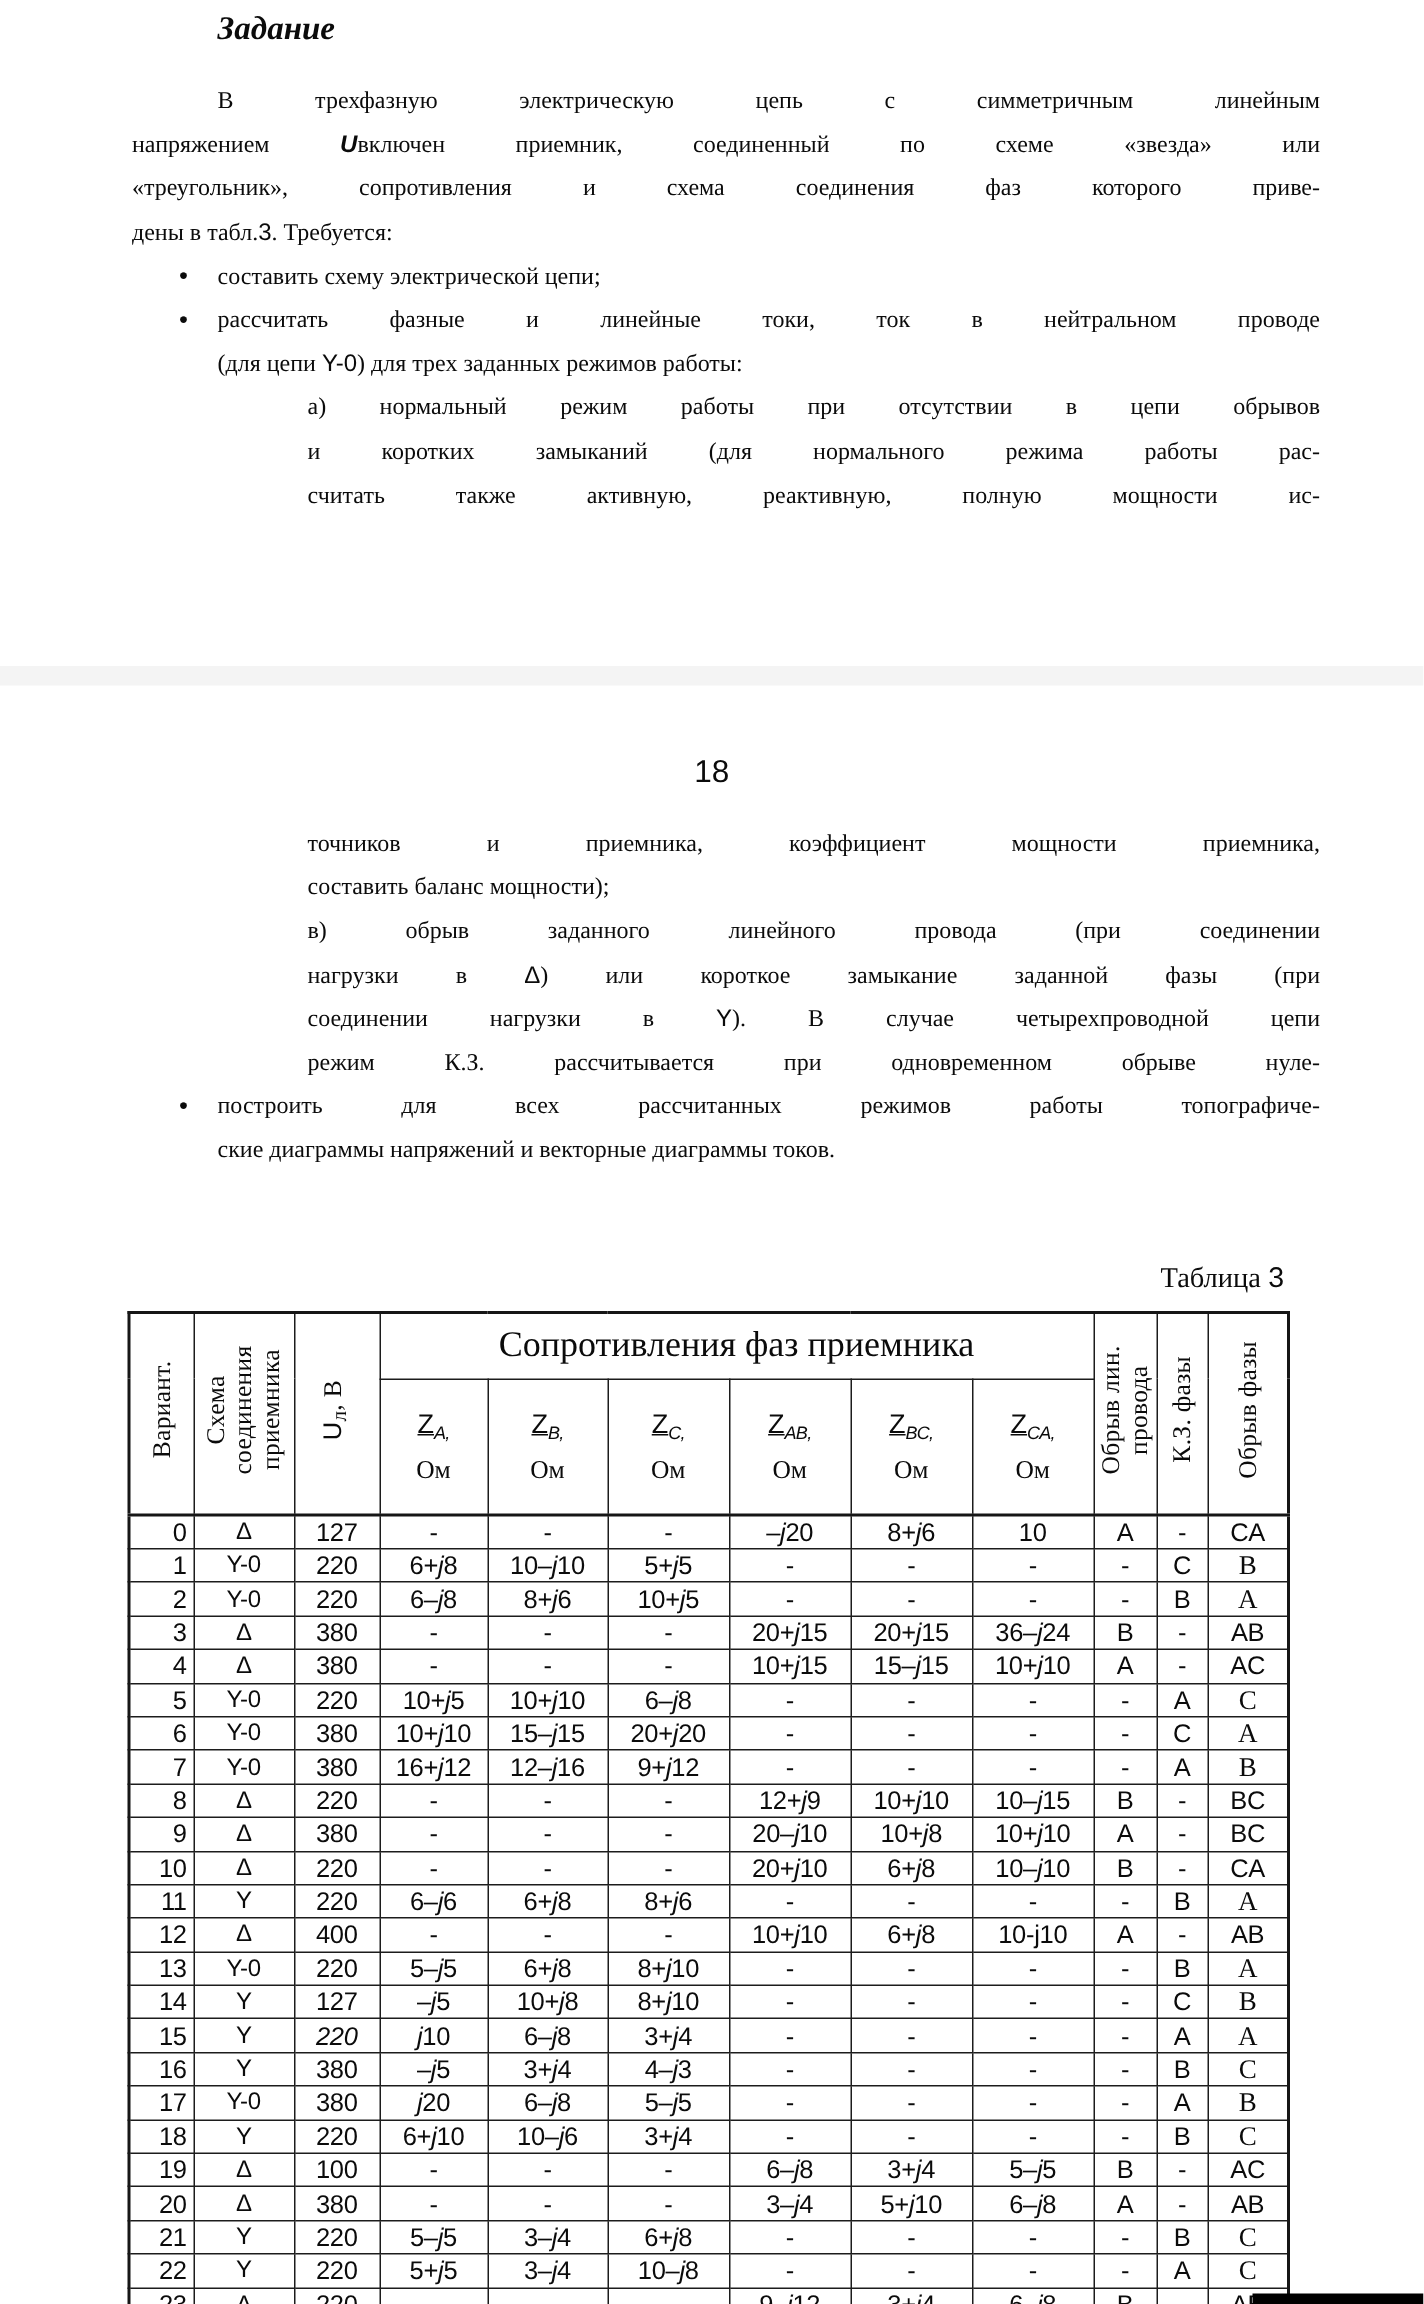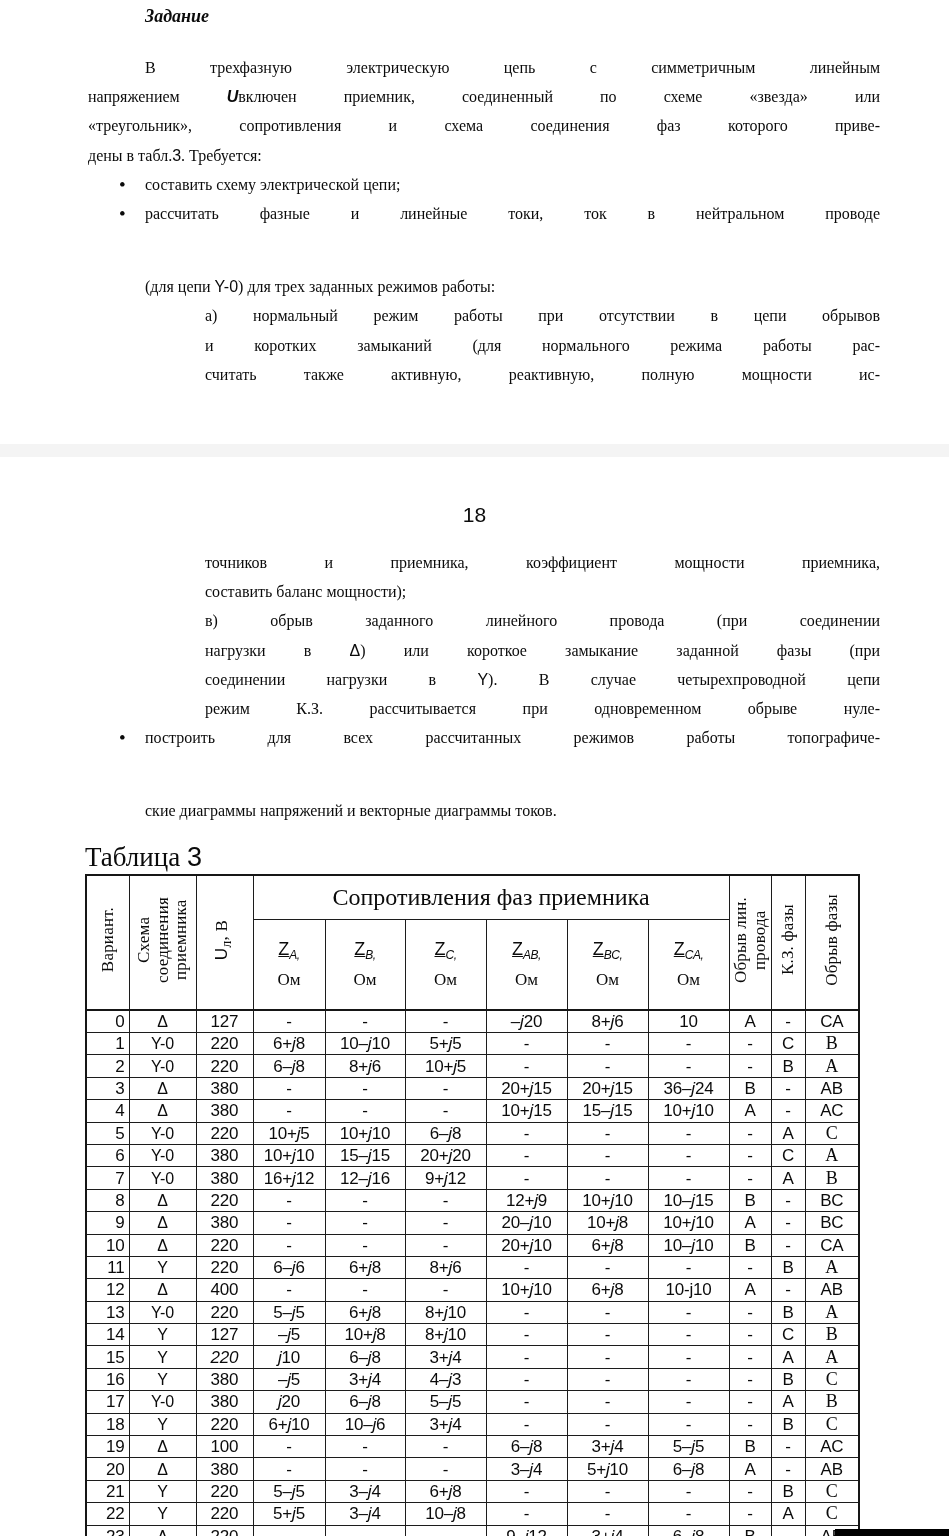--- a/index.html
+++ b/index.html
@@ -3,39 +3,39 @@
 <meta charset="utf-8">
 <style>
   html,body{margin:0;padding:0;}
   body{
     width:949px;height:1536px;background:#ffffff;color:#0b0b0b;
     font-family:"Liberation Serif",serif;overflow:hidden;position:relative;
   }
   .page{position:absolute;inset:0;}
   .page-gap{position:absolute;left:0;top:444px;width:949px;height:13px;background:#f4f4f4;}
 
-  .doc-title{position:absolute;left:145px;top:6px;font-size:18px;font-weight:bold;font-style:italic;}
+  .doc-title{position:absolute;left:145px;top:6px;font-size:22px;font-weight:bold;font-style:italic;}
 
   .textblock{position:absolute;left:88px;width:792px;}
   #block1{top:53px;}
   #block2{top:548px;}
   .line{font-size:16px;line-height:29.2px;white-space:normal;}
   .jst{text-align:justify;text-align-last:justify;}
   .ind{text-indent:57px;}
-  .hang{padding-left:57px;margin-top:44px;}
+  .hang{padding-left:57px;}
   .sub{padding-left:117px;}
   .bl{position:relative;padding-left:57px;}
   .bl::before{content:"•";position:absolute;left:31px;top:0;font-size:19px;}
   .sans{font-family:"Liberation Sans",sans-serif;}
   .sans.ub{font-weight:bold;font-style:italic;}
 
   .pagenum{position:absolute;top:503px;left:0;width:949px;text-align:center;
     font-family:"Liberation Sans",sans-serif;font-size:21px;}
 
-  .caption{position:absolute;top:842px;left:85px;width:771px;text-align:left;font-size:27px;}
+  .caption{position:absolute;top:842px;left:85px;width:771px;text-align:right;font-size:19px;}
 
   table.tbl{
     position:absolute;top:874px;left:85px;width:773px;border-collapse:collapse;table-layout:fixed;
     font-family:"Liberation Sans",sans-serif;font-size:17px;text-align:center;
     border:2px solid #161616;
   }
   .tbl th,.tbl td{border:1px solid #1c1c1c;padding:0;font-weight:normal;overflow:hidden;}
   .tbl thead tr.h1{height:44px;}
   .tbl thead tr.h2{height:90px;}
   .tbl thead{border-bottom:2.5px solid #161616;}

